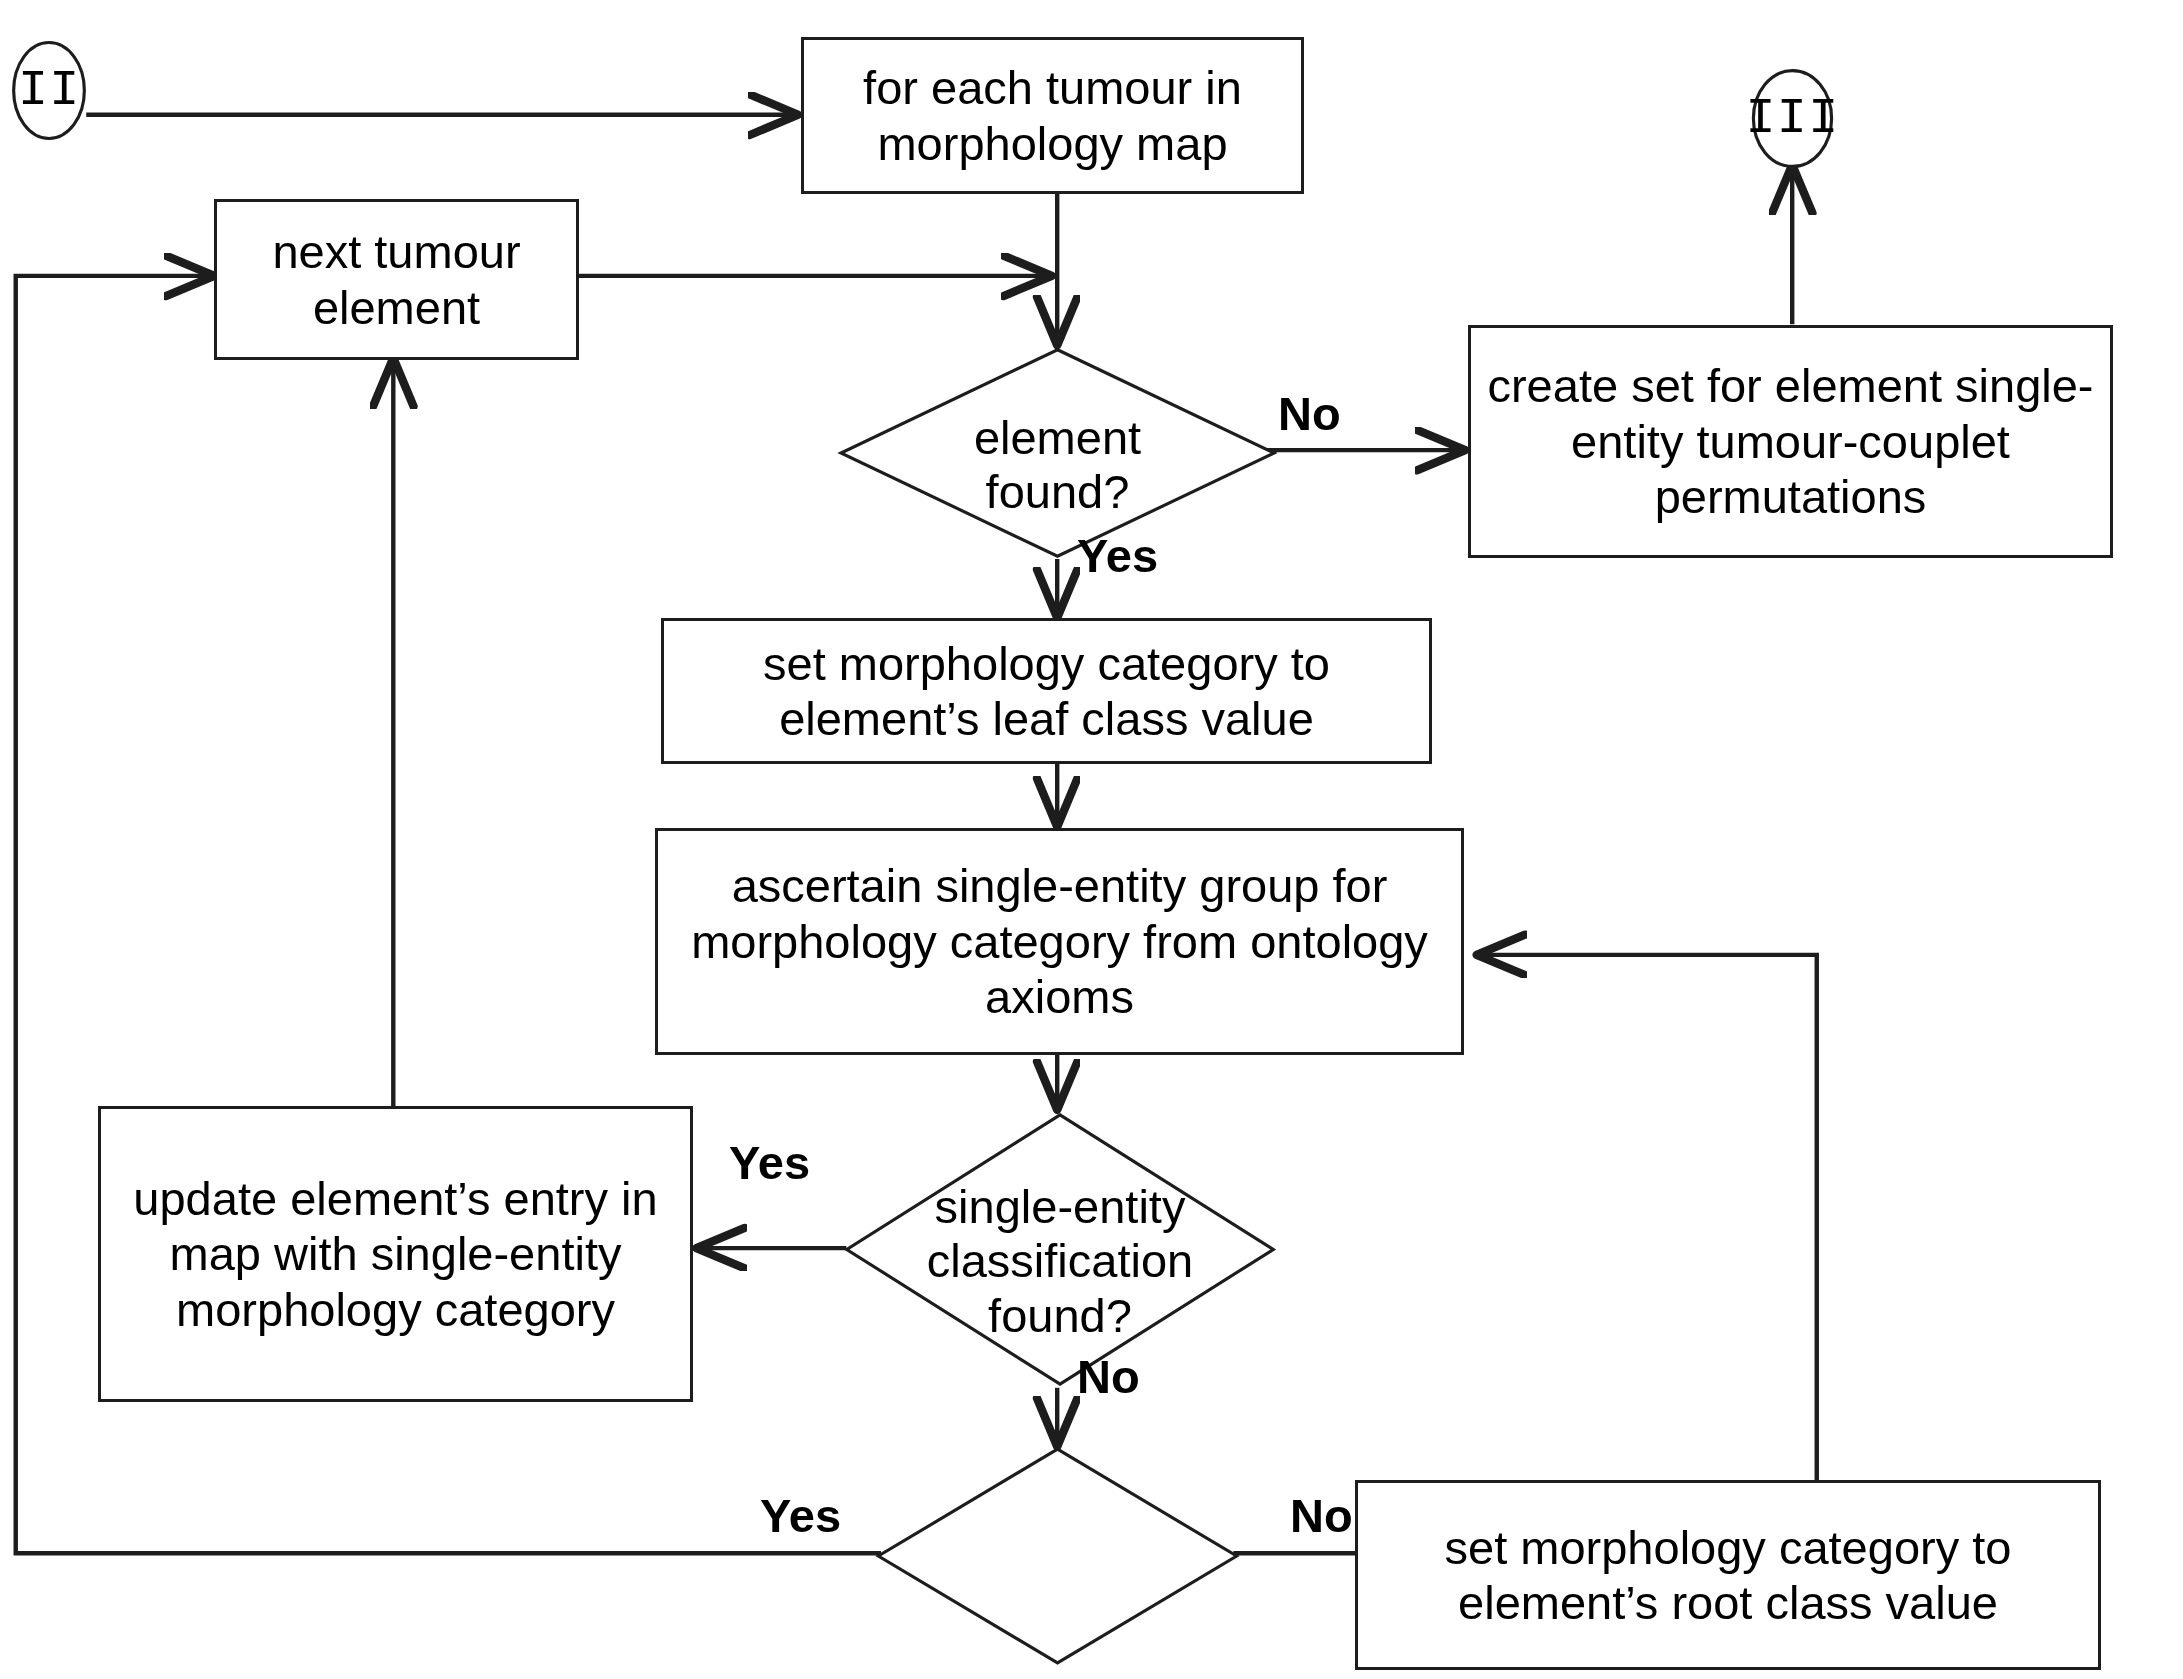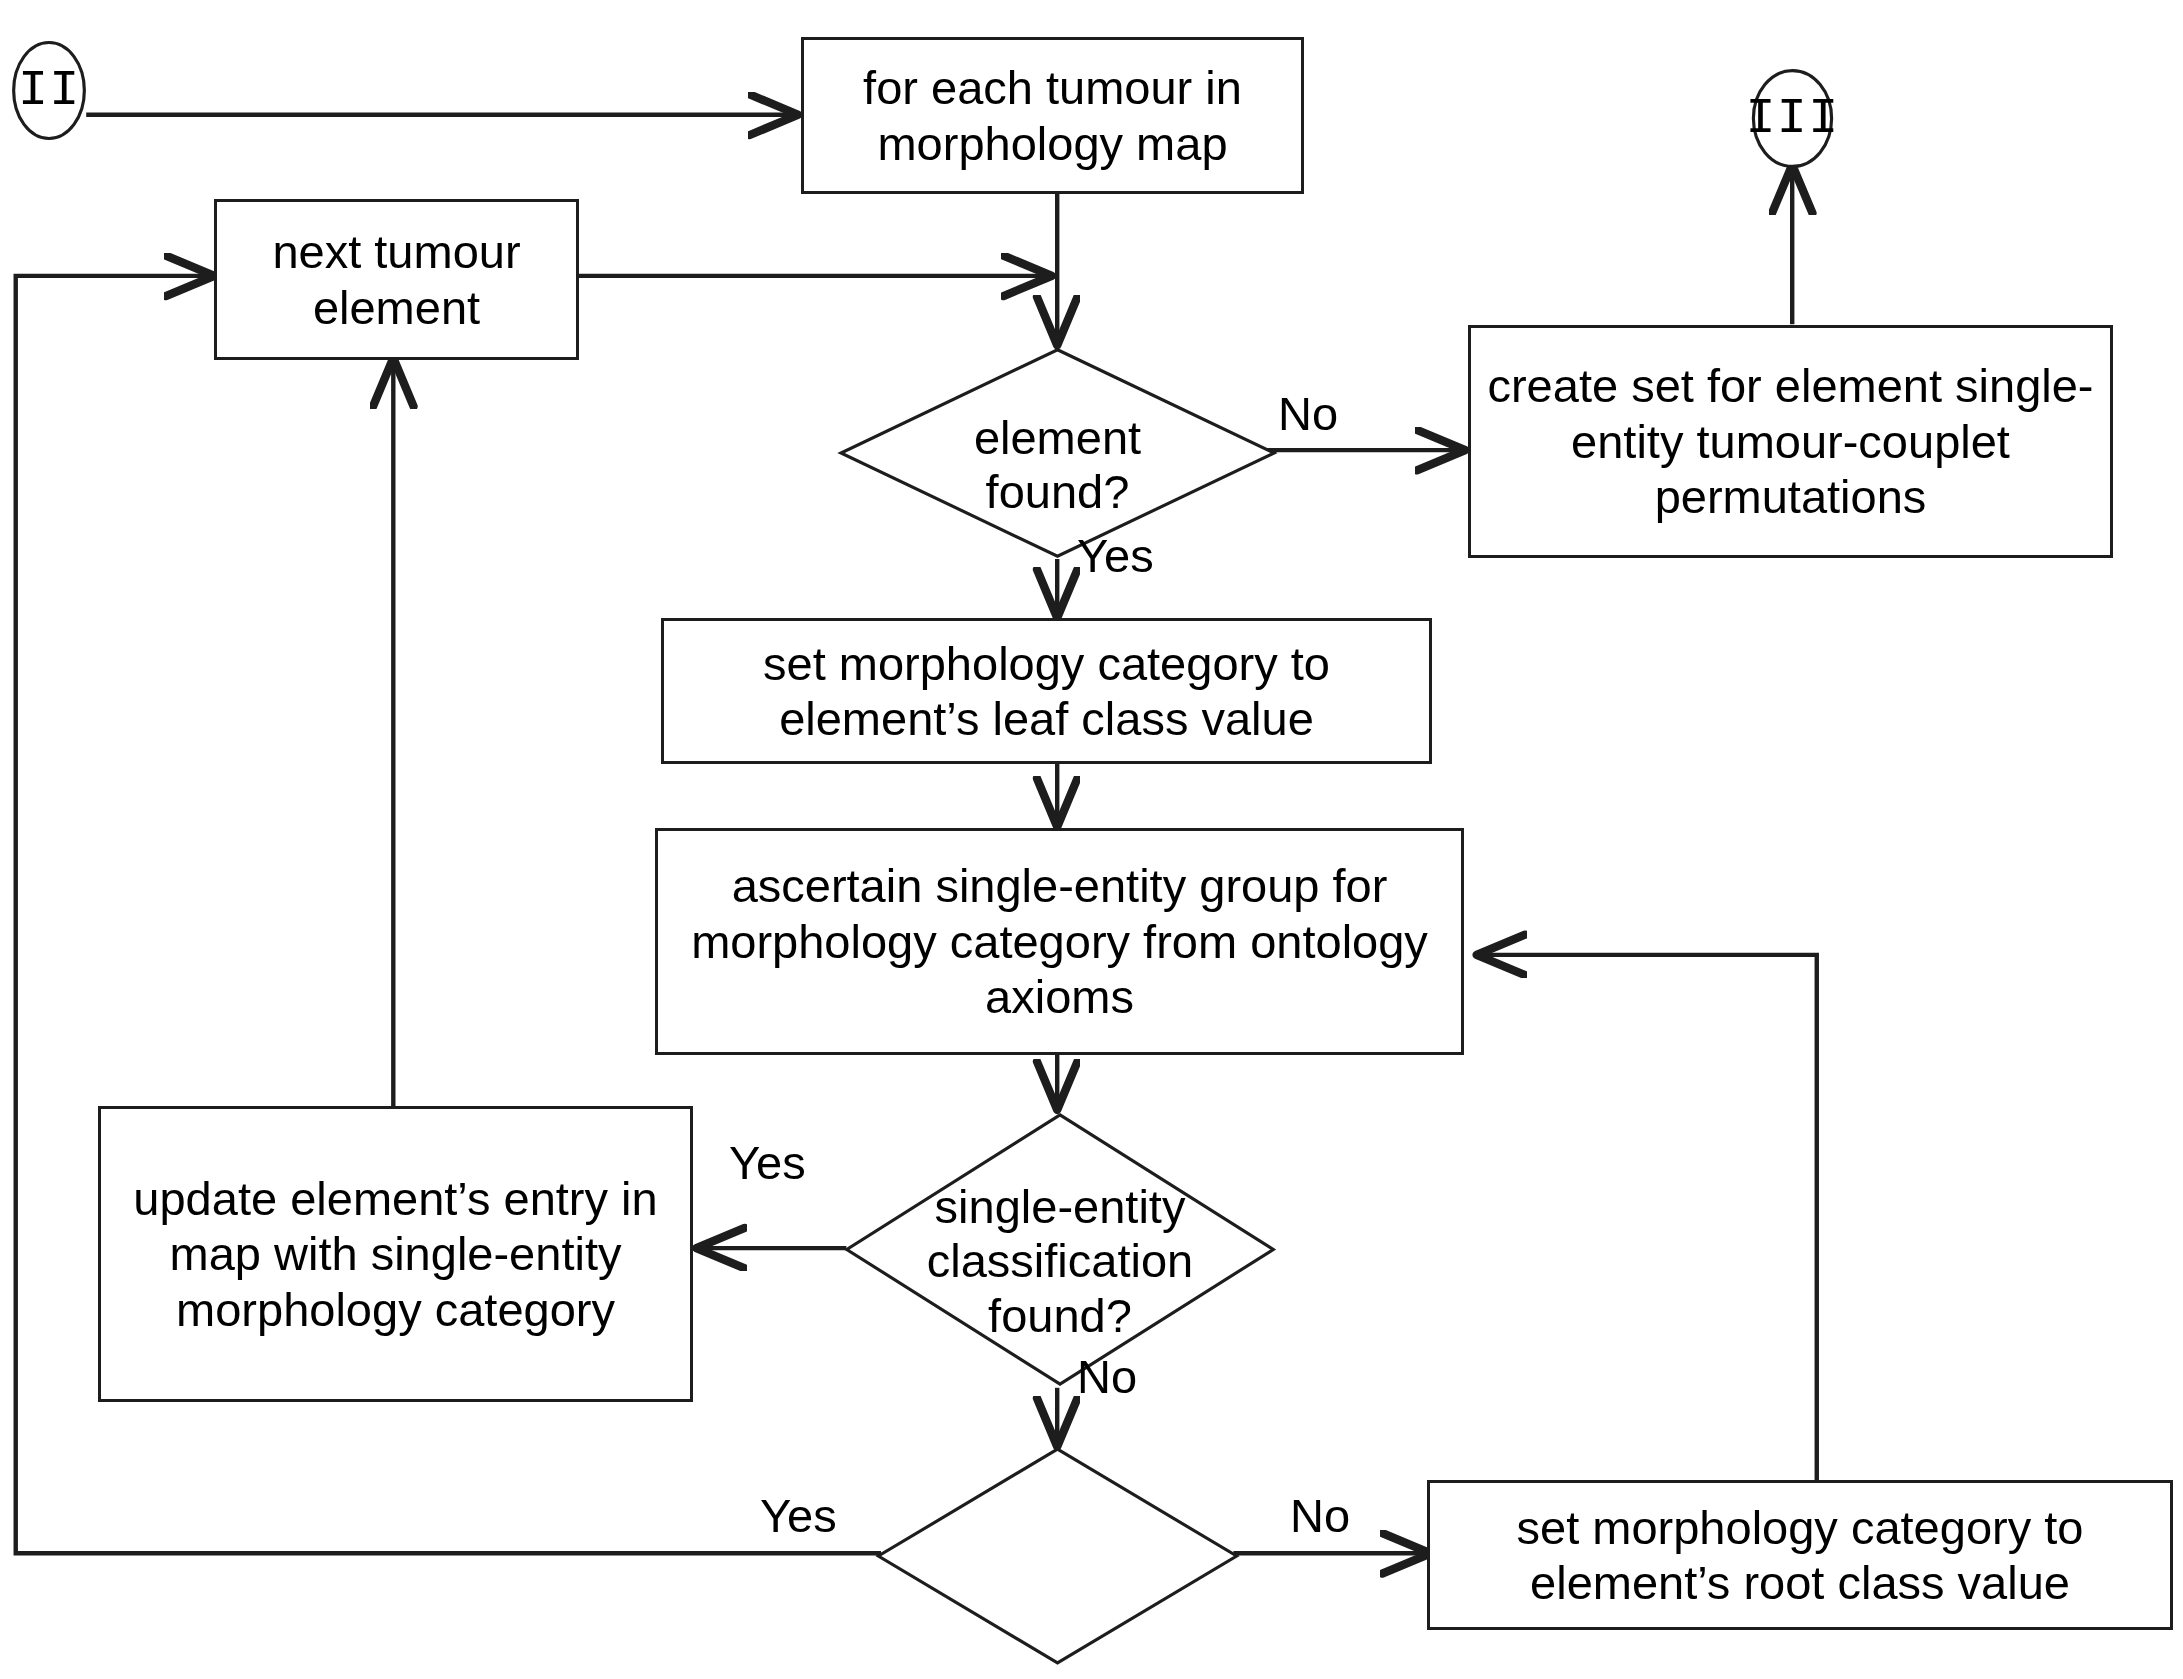--- a/index.html
+++ b/index.html
@@ -79,20 +79,21 @@
     font-size: 50px;
     letter-spacing: 1.3px;
     color: #000000;
   }
   .edge-label {
     position: absolute;
     font-size: 47px;
     color: #000000;
     white-space: nowrap;
     line-height: 1;
+    font-weight: bold;
   }
 </style>
 </head>
 <body>
 
 <div id="stage">
 
   <svg id="wires" viewBox="0 0 3469 2669" width="2183" height="1680" xmlns="http://www.w3.org/2000/svg">
     <defs>
       <marker id="ah" markerWidth="14" markerHeight="14" refX="11" refY="5.2" orient="auto" markerUnits="strokeWidth">
@@ -151,21 +152,21 @@
   <div class="node proc" style="left:214px; top:199px; width:365px; height:161px;">next tumour element</div>
 
   <div class="node proc" style="left:1468px; top:325px; width:645px; height:233px;">create set for element single-entity tumour-couplet permutations</div>
 
   <div class="node proc" style="left:661px; top:618px; width:771px; height:146px;">set morphology category to element’s leaf class value</div>
 
   <div class="node proc" style="left:655px; top:828px; width:809px; height:227px;">ascertain single-entity group for morphology category from ontology axioms</div>
 
   <div class="node proc" style="left:98px; top:1106px; width:595px; height:296px;">update element’s entry in map with single-entity morphology category</div>
 
-  <div class="node proc" style="left:1427px; top:1480px; width:746px; height:150px;">set morphology category to element’s root class value</div>
+  <div class="node proc" style="left:1355px; top:1480px; width:746px; height:190px;">set morphology category to element’s root class value</div>
 
   <div class="decision-wrap" style="left:837px; top:346px; width:441px; height:214px;">
     <svg width="441" height="214" viewBox="0 0 700 340" xmlns="http://www.w3.org/2000/svg">
       <polygon points="350,6 694,170 350,334 6,170" fill="#ffffff" stroke="#1d1d1d" stroke-width="5"></polygon>
     </svg>
     <div class="decision-label">
       <div>element</div>
       <div>found?</div>
     </div>
   </div>

